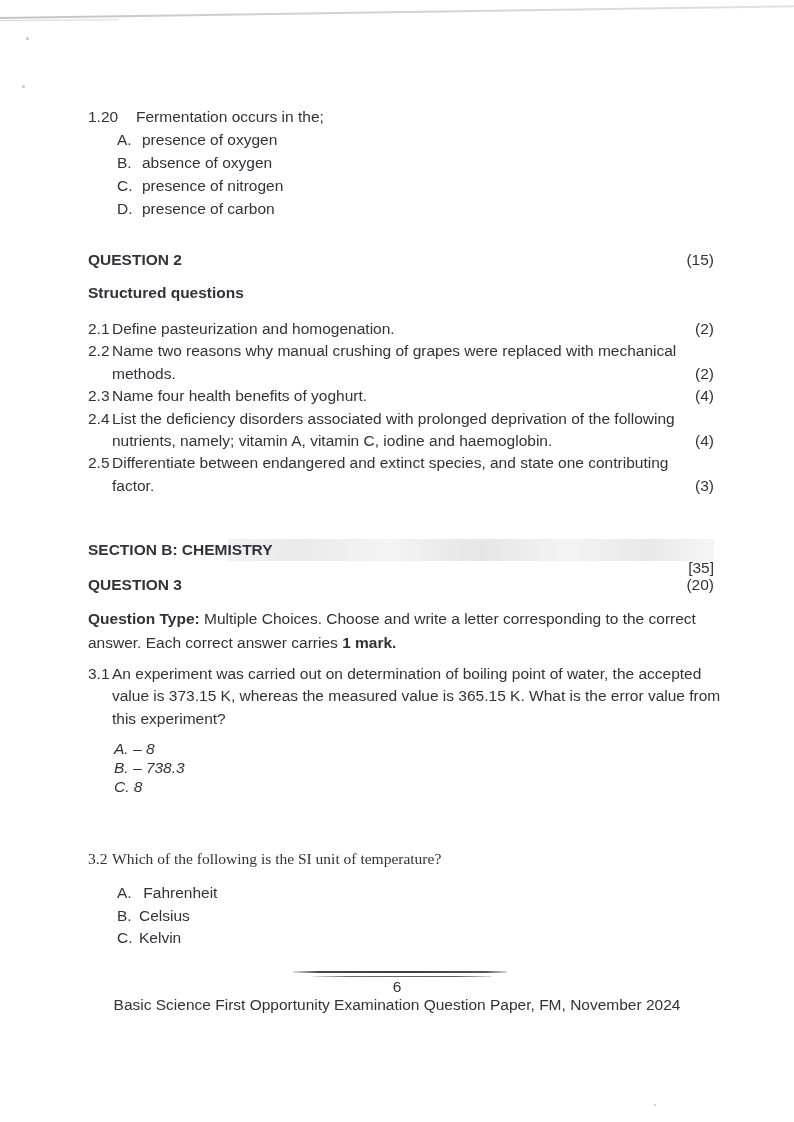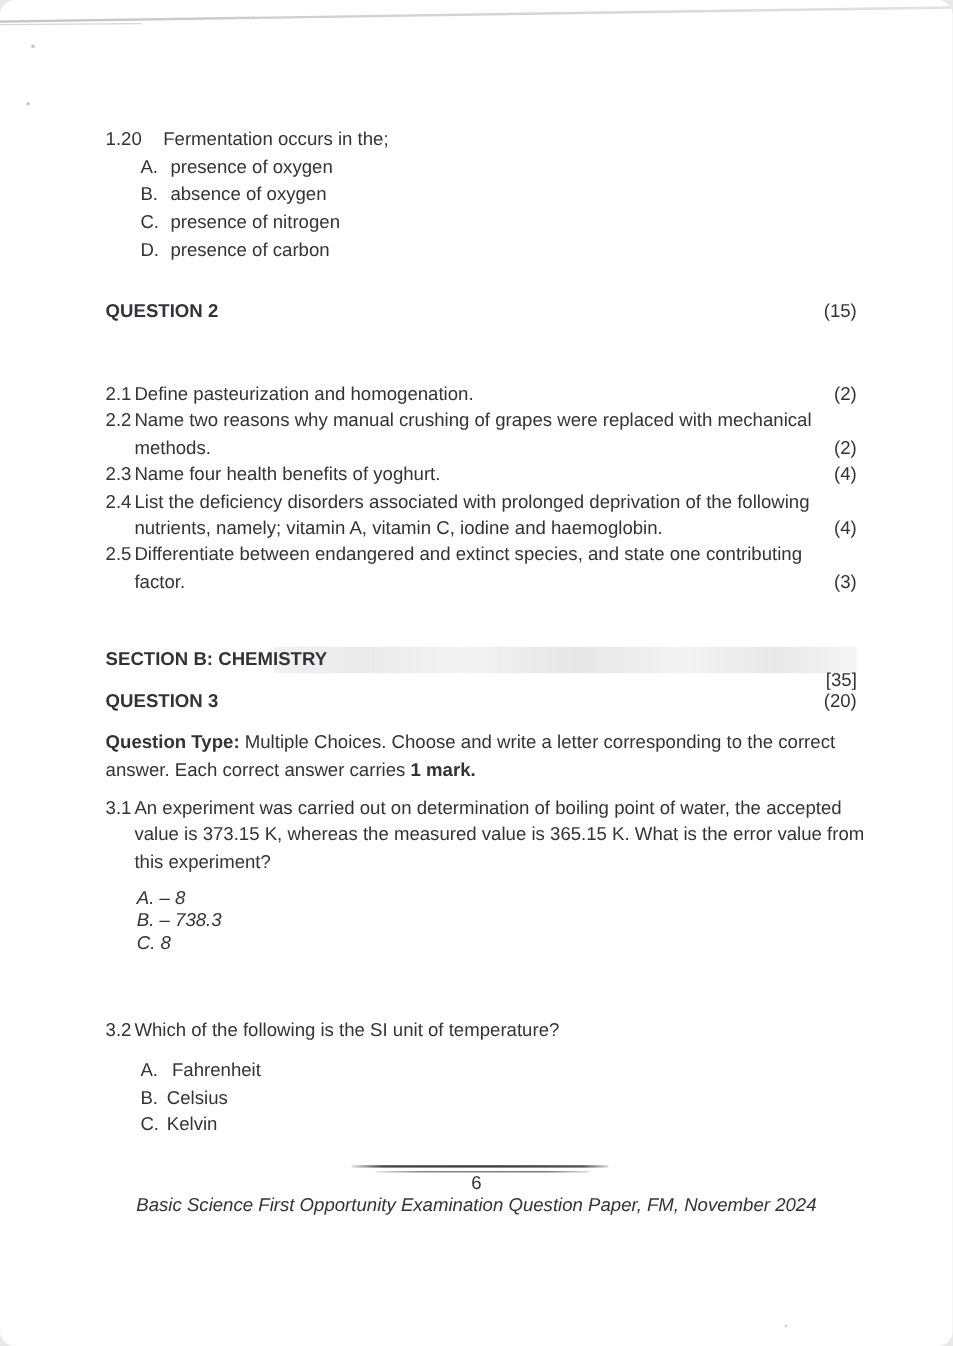--- a/index.html
+++ b/index.html
@@ -69,21 +69,21 @@
   }
   .fdiv2{
     position:absolute;left:313px;top:975.5px;width:178px;height:1.1px;
     background:linear-gradient(90deg,rgba(90,90,95,0.2),#6a6a70 20%,#5a5a60 80%,rgba(90,90,95,0.25));
   }
   .centerline{position:absolute;left:0;width:794px;text-align:center;}
 </style>
 </head>
 <body>
 
-<div class="page" style="color: rgb(50, 50, 58); border-radius: 13px;">
+<div class="page" style="color: rgb(50, 50, 58);">
 
   <div class="scanline"></div>
   <div class="scanline2"></div>
   <div class="speck s1"></div>
   <div class="speck s2"></div>
   <div class="speck s3"></div>
 
   <div class="block" id="q120" style="top:105px;line-height:23px;">
     <div class="titlerow">
       <span class="qnum120">1.20</span>
@@ -94,20 +94,21 @@
         <div class="optrow"><span class="optletter">B.</span><span>absence of oxygen</span></div>
         <div class="optrow"><span class="optletter">C.</span><span>presence of nitrogen</span></div>
         <div class="optrow"><span class="optletter">D.</span><span>presence of carbon</span></div>
       </div>
   </div>
 
   <div class="block hrow" style="top:251px;">
     <span>QUESTION 2</span>
     <span class="marks">(15)</span>
   </div>
+  <div class="block subtitle" style="top:284px;">Structured questions</div>
 
   <div class="block" id="q2-items" style="top:318px;line-height:22.4px;">
       <div class="row"><span class="num">2.1</span><span>Define pasteurization and homogenation.</span><span class="mark">(2)</span></div>
       <div class="row"><span class="num">2.2</span><span>Name two reasons why manual crushing of grapes were replaced with mechanical</span></div>
       <div class="row"><span class="num"></span><span>methods.</span><span class="mark">(2)</span></div>
       <div class="row"><span class="num">2.3</span><span>Name four health benefits of yoghurt.</span><span class="mark">(4)</span></div>
       <div class="row"><span class="num">2.4</span><span>List the deficiency disorders associated with prolonged deprivation of the following</span></div>
       <div class="row"><span class="num"></span><span>nutrients, namely; vitamin A, vitamin C, iodine and haemoglobin.</span><span class="mark">(4)</span></div>
       <div class="row"><span class="num">2.5</span><span>Differentiate between endangered and extinct species, and state one contributing</span></div>
       <div class="row"><span class="num"></span><span>factor.</span><span class="mark">(3)</span></div>
@@ -133,27 +134,27 @@
       <div class="row"><span class="num">3.1</span><span>An experiment was carried out on determination of boiling point of water, the accepted</span></div>
       <div class="row"><span class="num"></span><span>value is 373.15 K, whereas the measured value is 365.15 K. What is the error value from</span></div>
       <div class="row"><span class="num"></span><span>this experiment?</span></div>
     </div>
   <div class="block" id="q31-options" style="top:739px;line-height:19px;">
       <div class="copt">A. – 8</div>
       <div class="copt">B. – 738.3</div>
       <div class="copt">C. 8</div>
     </div>
 
-  <div class="block" id="q32" style="top:848px;line-height:22.4px;">
+  <div class="block" id="q32" style="top:848px;line-height:22.4px;font-family:Liberation Serif, serif;">
       <div class="row"><span class="num">3.2</span><span>Which of the following is the SI unit of temperature?</span></div>
     </div>
   <div class="block" id="q32-options" style="top:882px;line-height:22.5px;">
       <div class="optrow"><span class="optletter narrow">A.</span><span> Fahrenheit</span></div>
       <div class="optrow"><span class="optletter narrow">B.</span><span>Celsius</span></div>
       <div class="optrow"><span class="optletter narrow">C.</span><span>Kelvin</span></div>
     </div>
 
   <div class="fdiv1"></div>
   <div class="fdiv2"></div>
   <div class="centerline" style="top:977px;line-height:20px;">6</div>
-  <div class="centerline" style="top:995px;line-height:20px;font-style:italic;">Basic Science First Opportunity Examination Question Paper, FM, November 2024</div>
+  <div class="centerline" style="top:995px;line-height:20px;">Basic Science First Opportunity Examination Question Paper, FM, November 2024</div>
 
 </div>
 
 </body></html>

